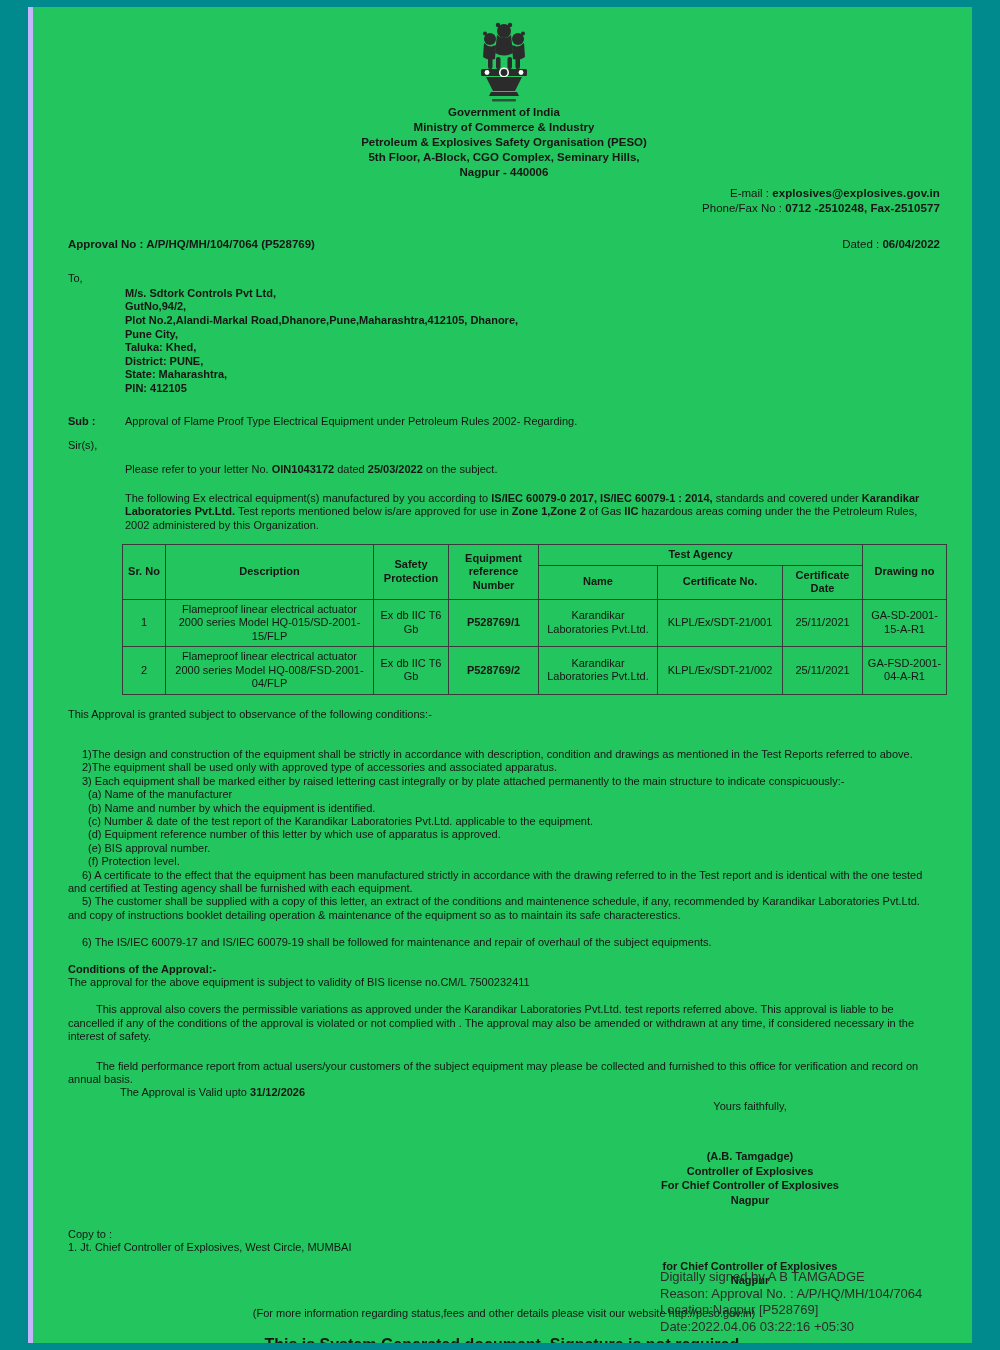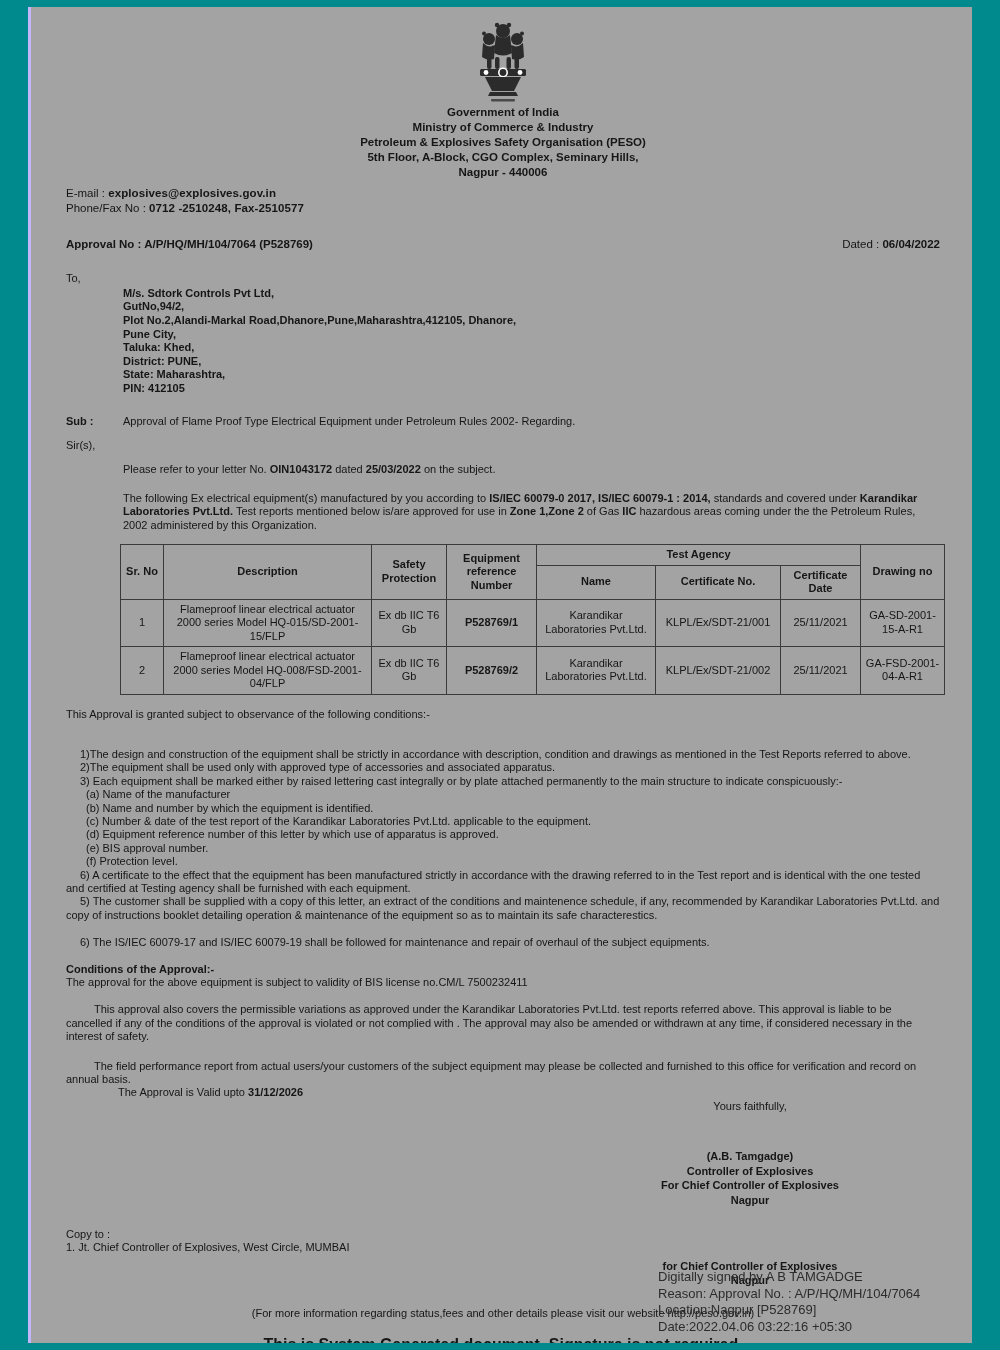--- a/index.html
+++ b/index.html
@@ -5,30 +5,30 @@
   * { box-sizing: border-box; margin: 0; padding: 0; }
   html,body { width:1000px; height:1350px; }
   body {
     background:#008a8e;
     font-family:"Liberation Sans", sans-serif;
     color:#161616;
     position:relative;
   }
   .sheet {
     position:absolute; left:28px; right:28px; top:7px; bottom:7px;
-    background:#a3a3a3; overflow:hidden;
-    border-left:3px solid #c4b5fd;
+    background:#22c55e; overflow:hidden;
+    border-left:5px solid #c4b5fd;
   }
   .page { position:relative; width:100%; height:100%; padding:8px 32px 6px 35px; font-size:11px; line-height:13.4px; }
 
   .header-center { text-align:center; }
   .emblem { display:block; margin:4px auto 2px auto; }
   .hdr-line { font-weight:bold; font-size:11.5px; line-height:15px; }
 
-  .contact { text-align:left; margin-top:6px; line-height:15px; font-size:11.5px; }
+  .contact { text-align:right; margin-top:6px; line-height:15px; font-size:11.5px; }
   .contact b { letter-spacing:0.1px; }
 
   .approval-row { display:flex; justify-content:space-between; margin-top:22px; }
   .approval-no { font-weight:bold; font-size:11.5px; }
   .dated { font-size:11.5px; }
 
   .to-label { margin-top:21px; }
   .address { margin-left:57px; margin-top:1px; font-weight:bold; line-height:13.6px; }
 
   .subject-row { display:flex; margin-top:19px; }

